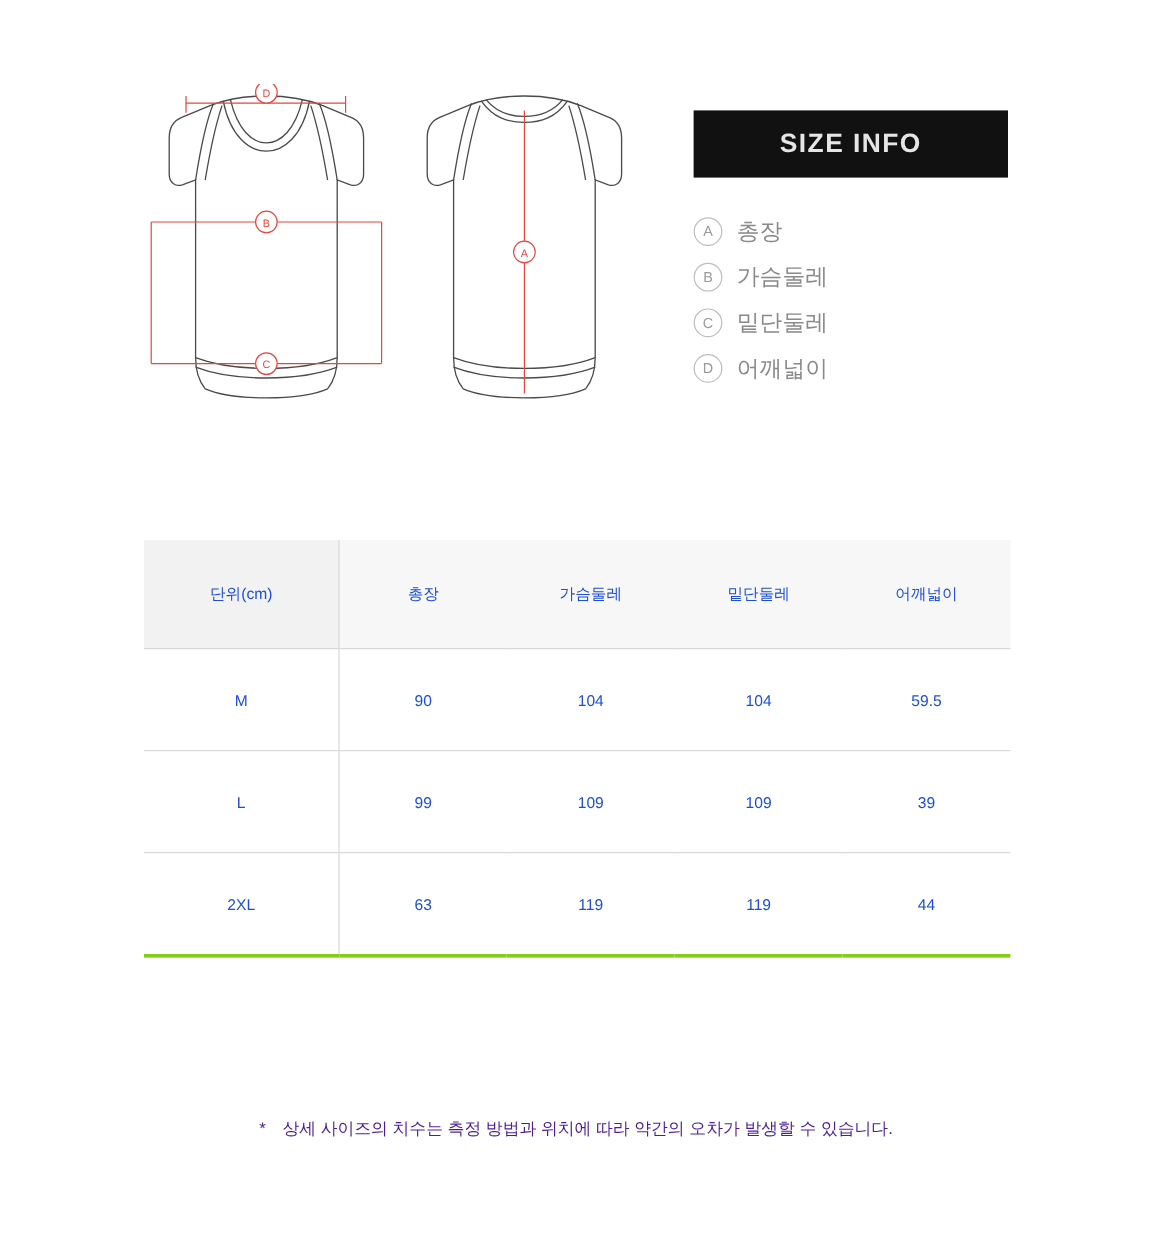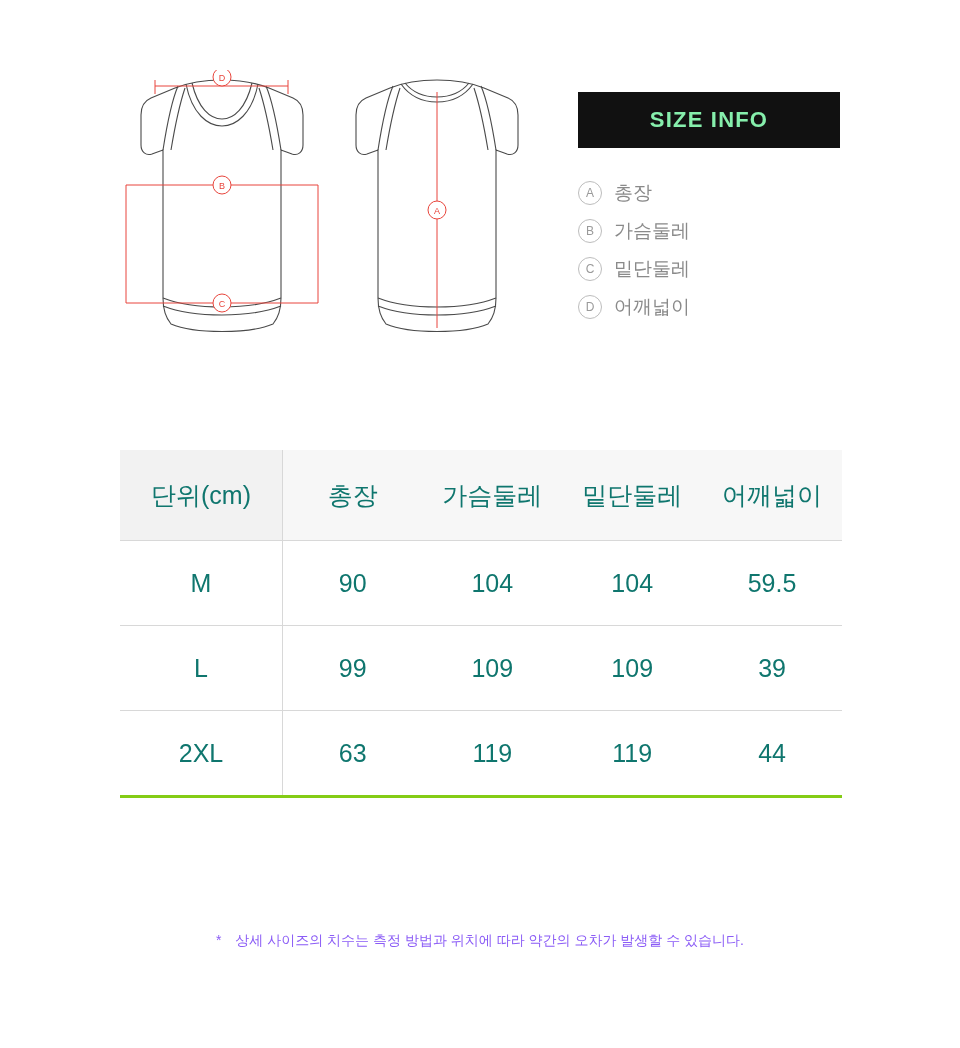--- a/index.html
+++ b/index.html
@@ -42,21 +42,21 @@
 
   .size-info-banner {
     width: 262px;
     height: 56px;
     background: #111111;
     display: flex;
     align-items: center;
     justify-content: center;
   }
   .size-info-banner span {
-    color: #86efac;
+    color: #e5e5e5;
     font-size: 22px;
     font-weight: bold;
     letter-spacing: 1.2px;
   }
 
   .legend-list {
     margin-top: 26px;
   }
   .legend-row {
     display: flex;
@@ -84,22 +84,22 @@
     left: 120px;
     top: 450px;
     width: 722px;
     border-collapse: collapse;
     table-layout: fixed;
   }
   .size-table th,
   .size-table td {
     text-align: center;
     font-weight: normal;
-    font-size: 25px;
-    color: #0f766e;
+    font-size: 13px;
+    color: #1d4ed8;
   }
   .size-table thead th {
     height: 88px;
     background: #f7f7f7;
     border-bottom: 1px solid #d8d8d8;
   }
   .size-table thead th.first-col {
     background: #f2f2f2;
   }
   .size-table tbody td {
@@ -116,21 +116,21 @@
   }
 
   
   .footnote {
     position: absolute;
     left: 0;
     top: 932px;
     width: 960px;
     text-align: center;
     font-size: 14px;
-    color: #8b5cf6;
+    color: #4c1d95;
   }
   .footnote .star {
     margin-right: 10px;
   }
 </style>
 </head>
 <body>
 
 <div class="top-area">
 

